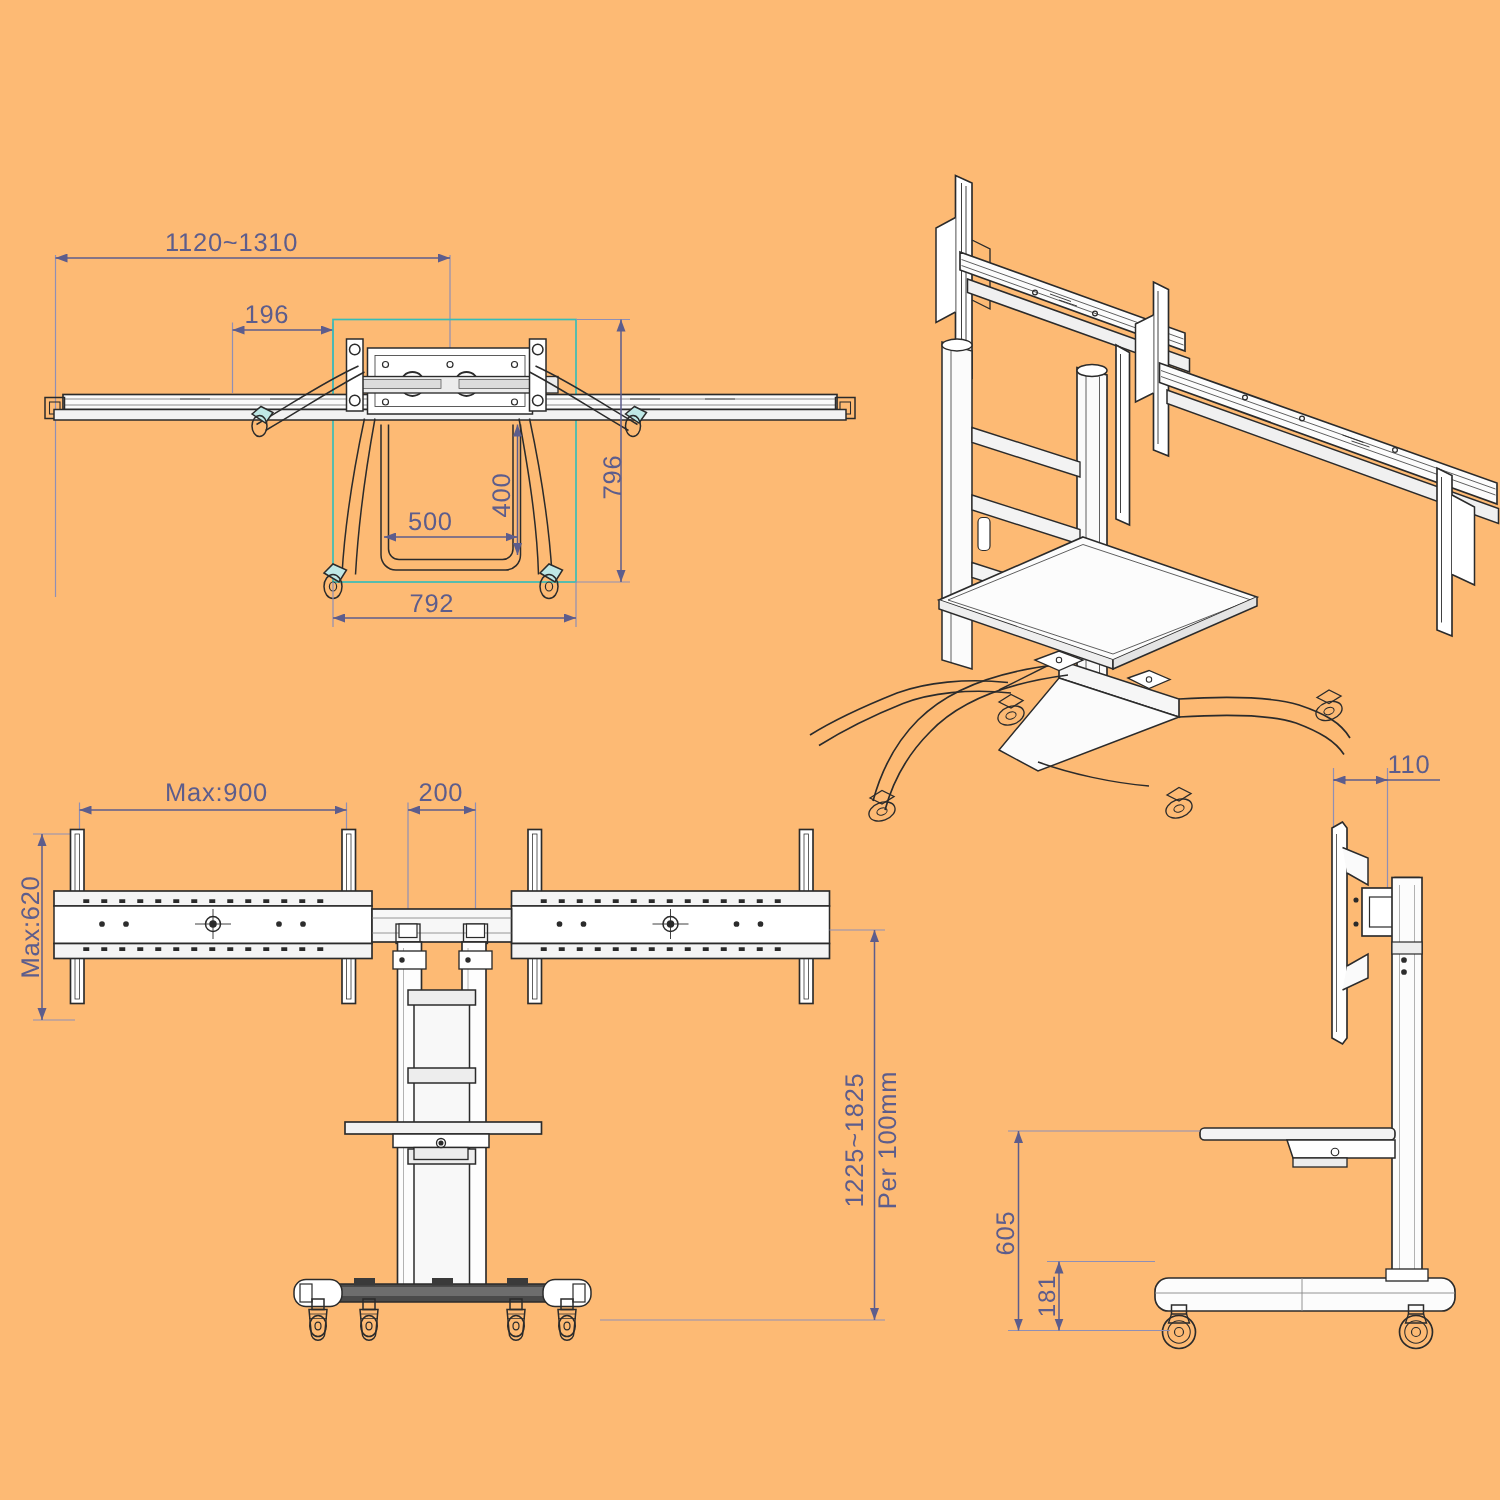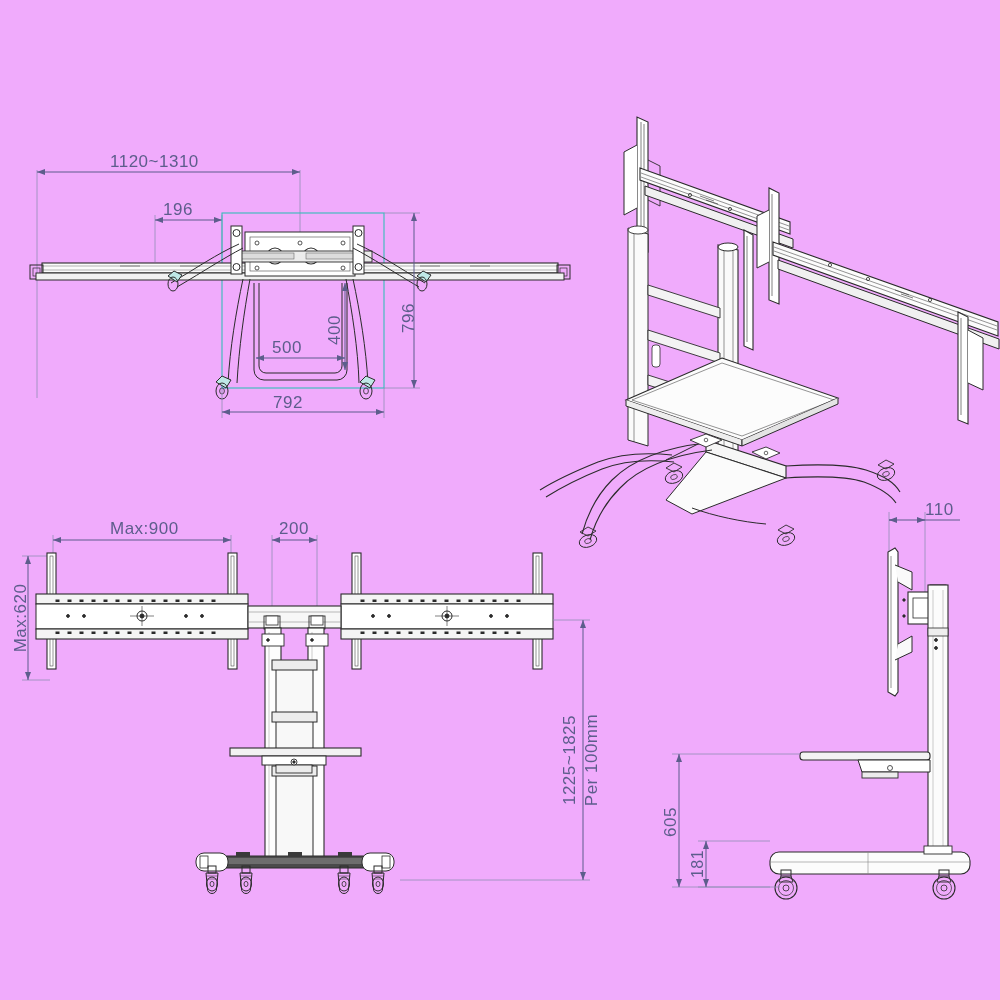--- a/index.html
+++ b/index.html
@@ -1,17 +1,17 @@
 <!DOCTYPE html>
 <html><head>
 <meta charset="utf-8">
 <style>
   html,body{margin:0;padding:0;background:#ffffff;}
   body{width:1000px;height:1000px;font-family:"Liberation Sans",sans-serif;overflow:hidden;}
-  #sheet{position:relative;width:1000px;height:1000px;background:#f0abfc;}
+  #sheet{position:relative;width:1000px;height:1000px;background:#fdba74;}
   svg{display:block;}
   .dimtext{fill:#5d5d8c;font-family:"Liberation Sans",sans-serif;font-size:17px;letter-spacing:0.5px;}
   .dimtext-sm{fill:#5d5d8c;font-family:"Liberation Sans",sans-serif;font-size:16px;letter-spacing:0.5px;}
   text{dominant-baseline:alphabetic;}
 </style>
 </head>
 <body>
 
 <div id="sheet">
 <svg width="1000" height="1000" viewBox="0 0 1000 1000" xmlns="http://www.w3.org/2000/svg">

